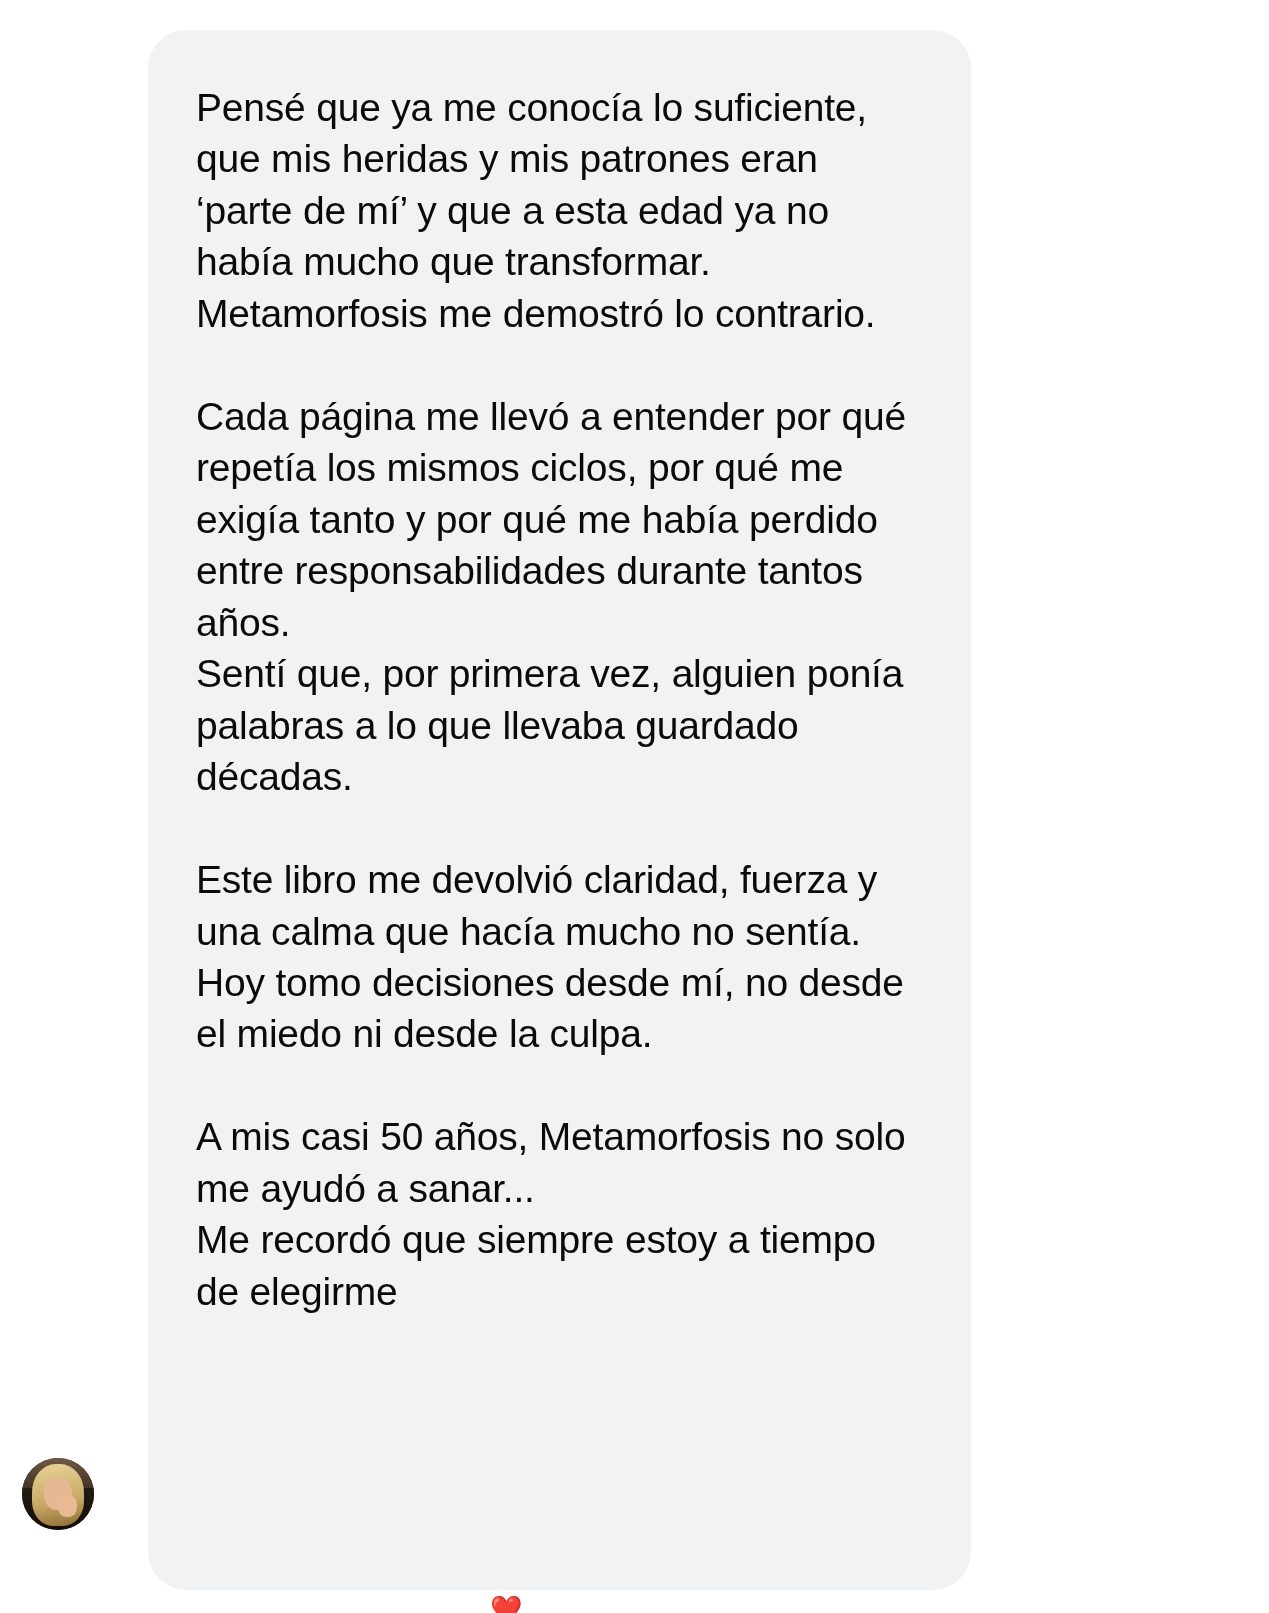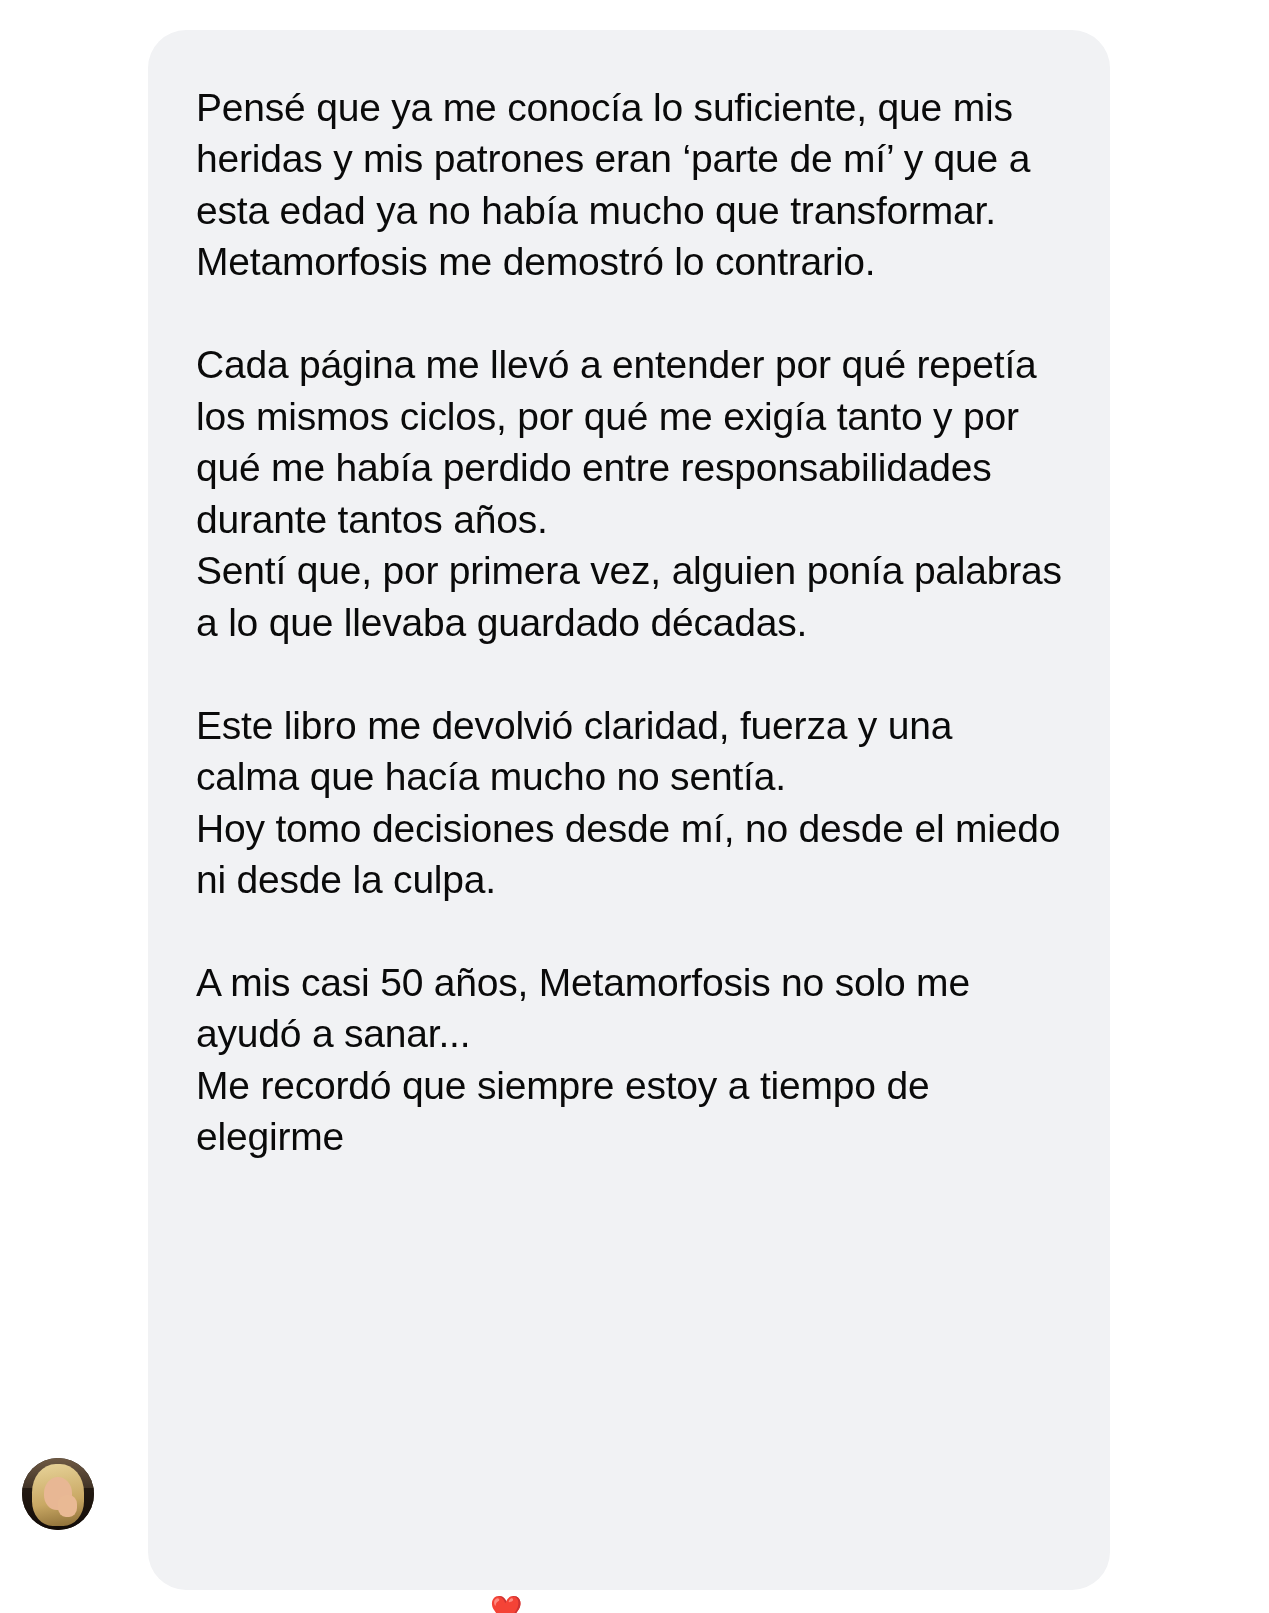--- a/index.html
+++ b/index.html
@@ -72,21 +72,21 @@
     width: 26%;
     height: 30%;
     border-radius: 42%;
     background: #e9b994;
   }
 
   .bubble {
     position: absolute;
     left: 148px;
     top: 30px;
-    width: 962px;
+    width: 823px;
     min-height: 1560px;
     background: #f1f2f4;
     border-radius: 38px;
     box-sizing: border-box;
     padding: 52px 48px 40px 48px;
   }
 
   .bubble-text {
     margin: 0;
     color: #0a0a0a;

